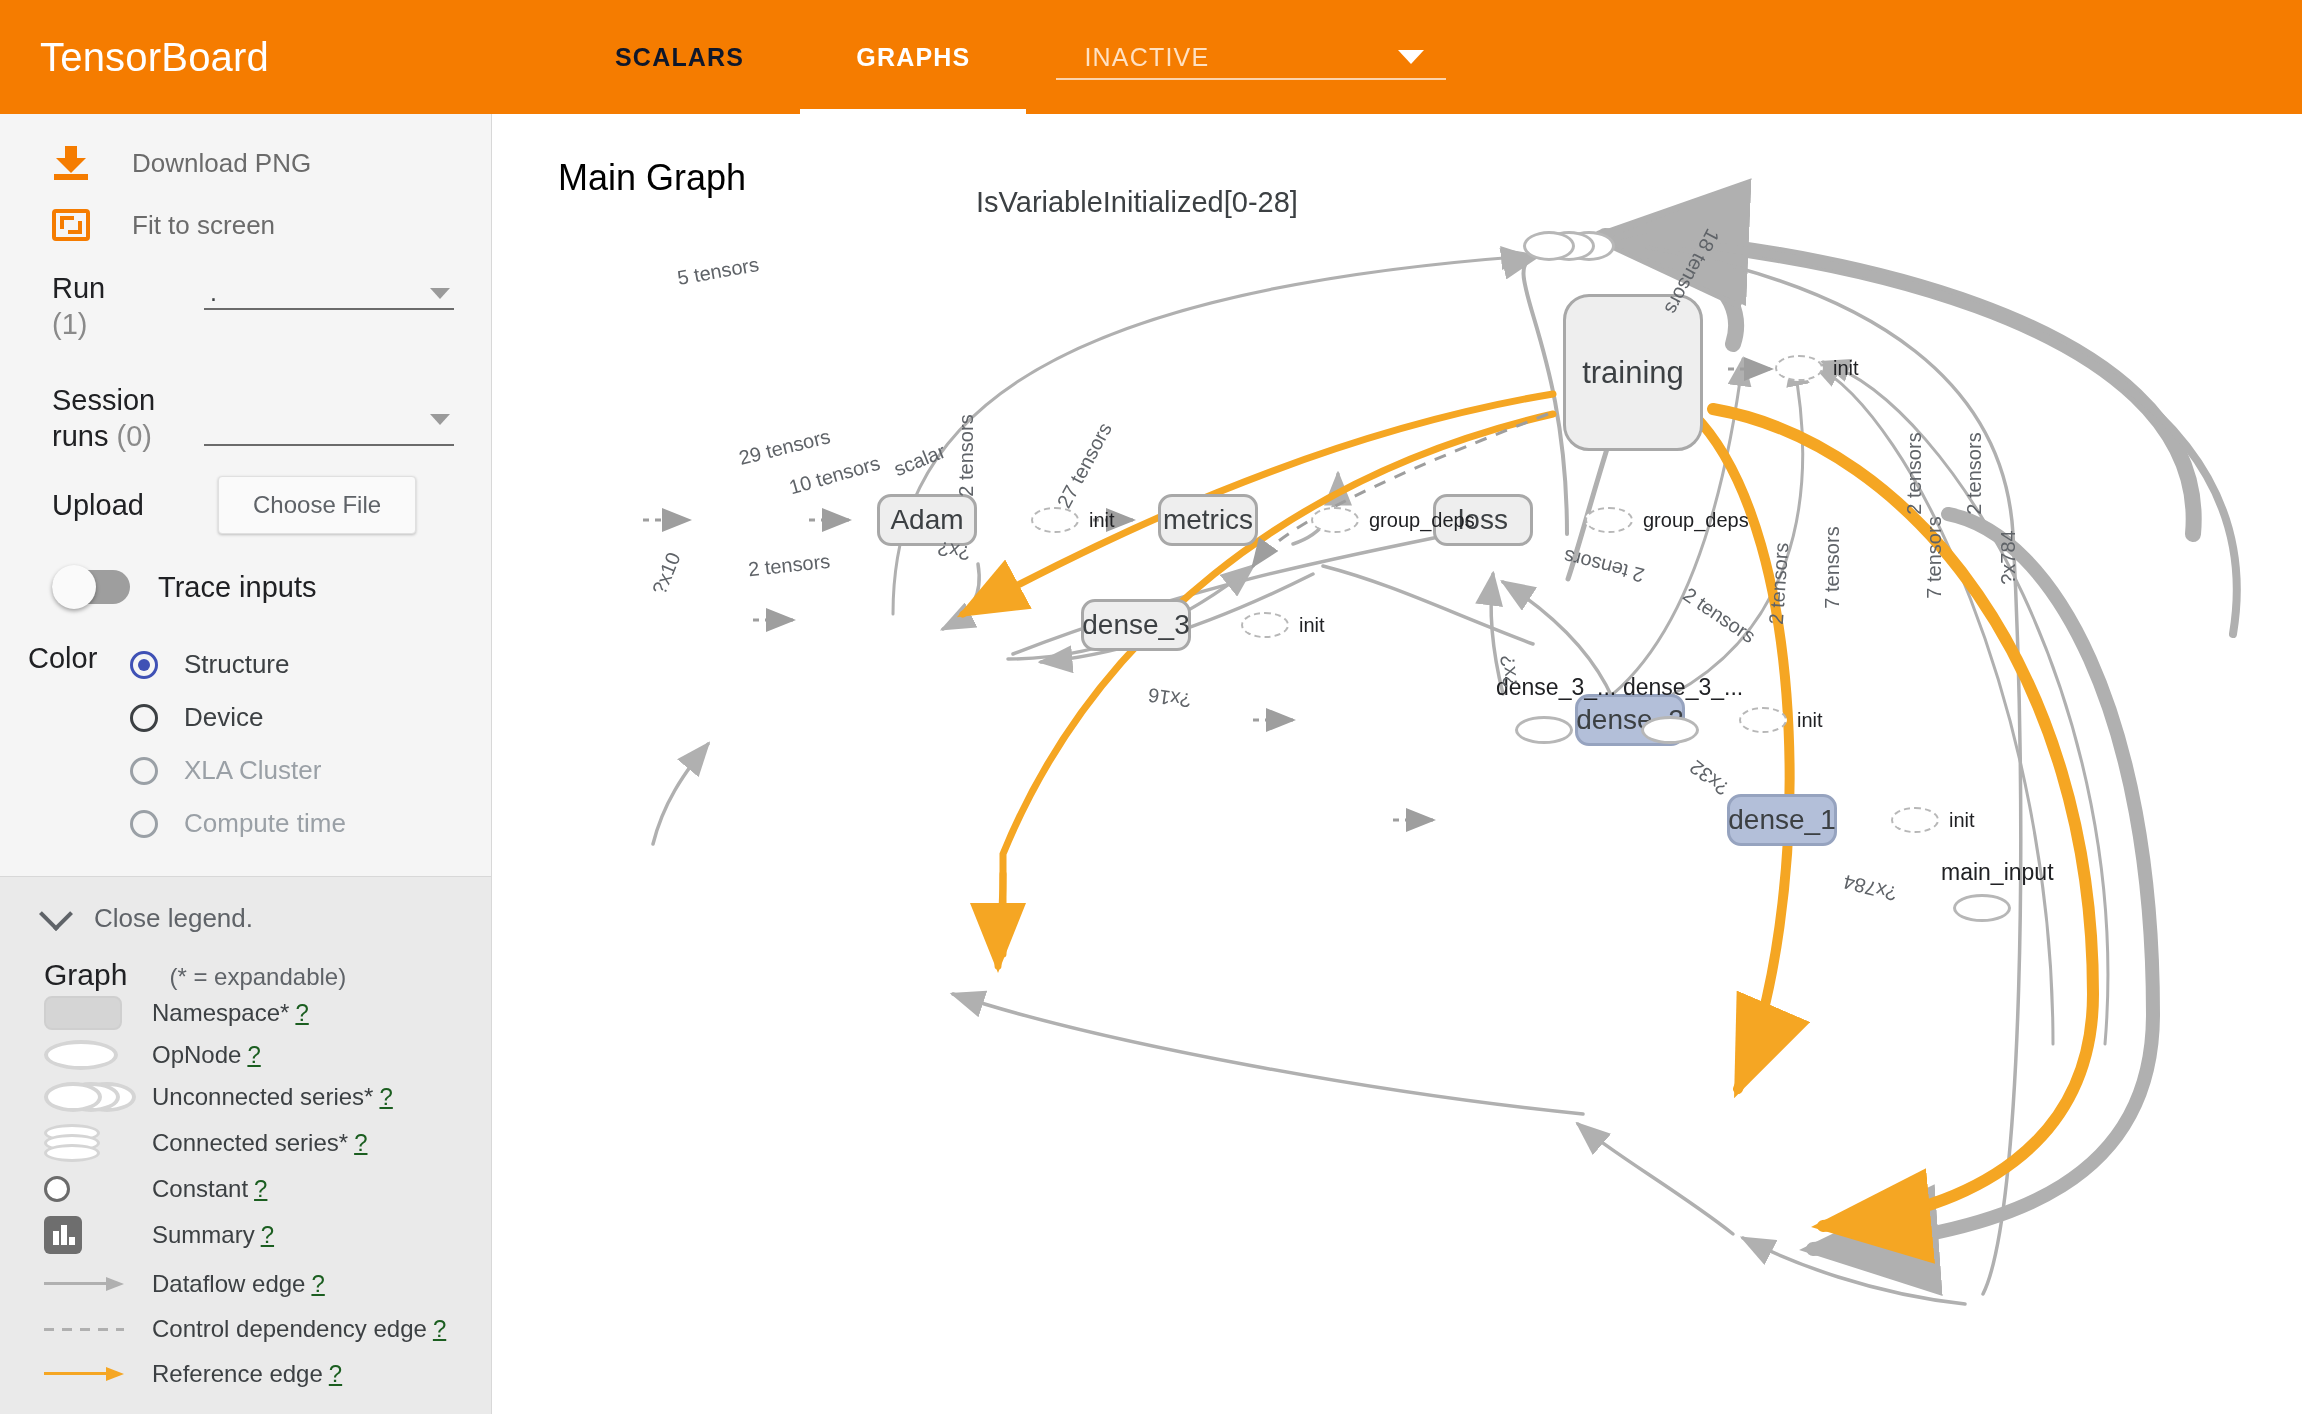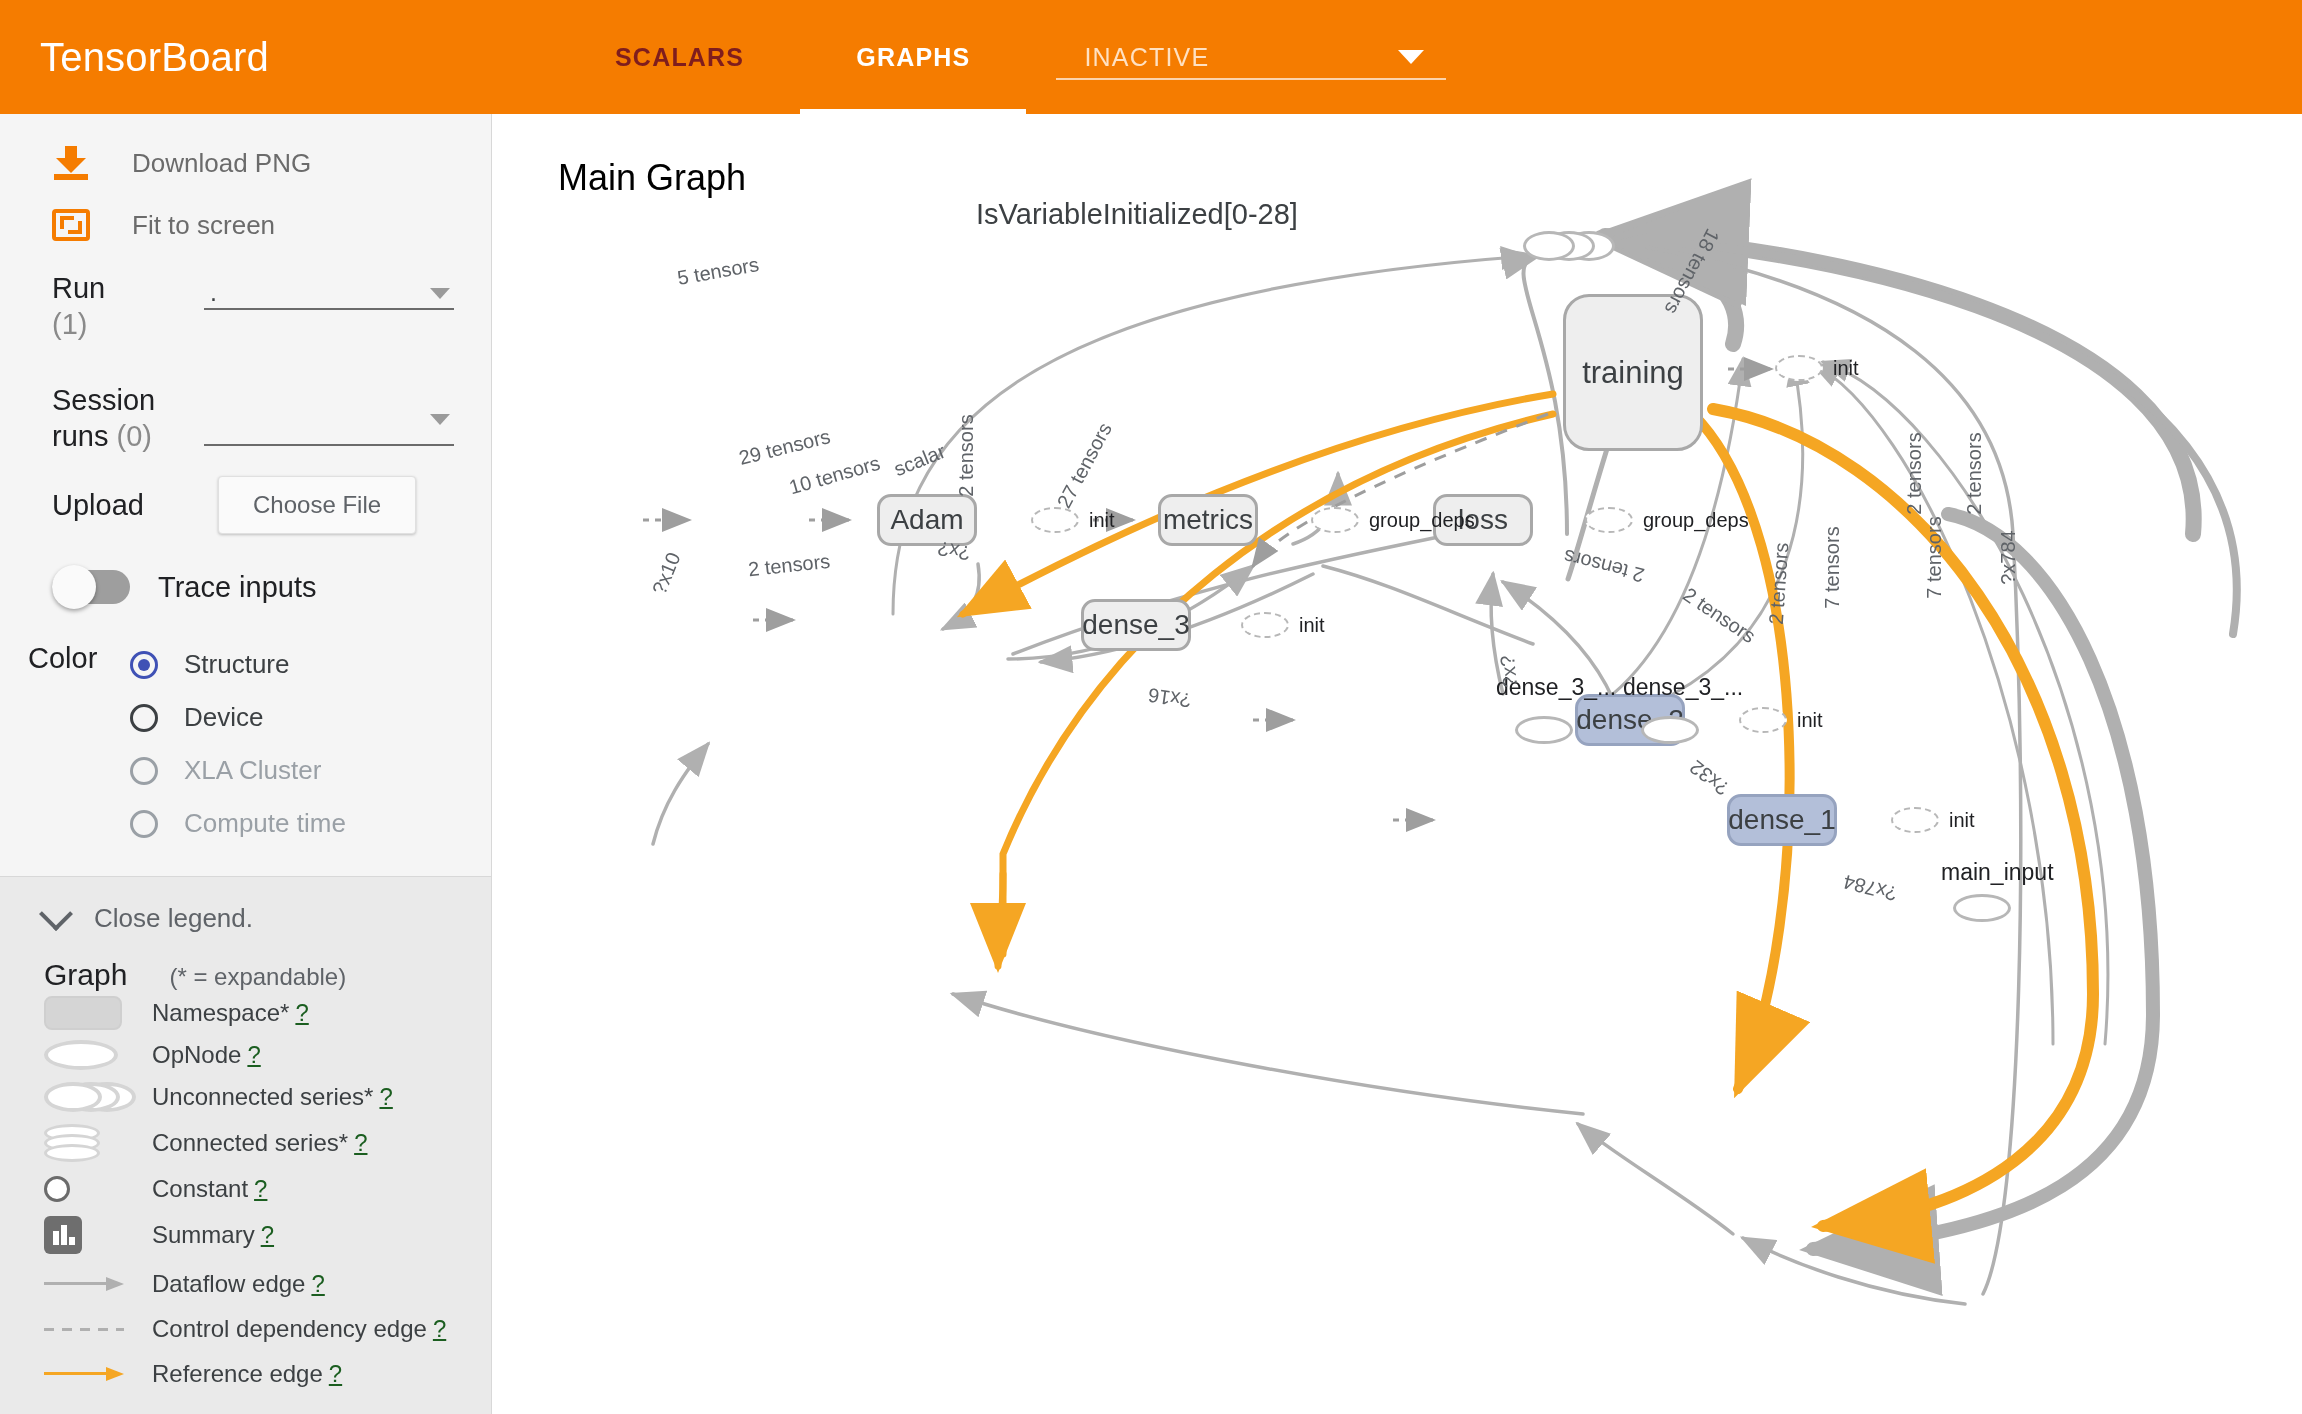--- a/index.html
+++ b/index.html
@@ -17,21 +17,21 @@
     display:flex;align-items:stretch;
   }
   .brand{
     color:#ffffff;font-size:40px;font-weight:400;
     padding-left:40px;display:flex;align-items:center;
     letter-spacing:0.2px;white-space:nowrap;
   }
   .tabs{display:flex;align-items:stretch;margin-left:290px;}
   .tab{
     display:flex;align-items:center;justify-content:center;
-    color:#7f1d1d;font-size:25px;font-weight:700;letter-spacing:1.2px;
+    color:#0f172a;font-size:25px;font-weight:700;letter-spacing:1.2px;
     padding:0 56px;position:relative;cursor:pointer;
     box-sizing:border-box;
   }
   .tab.active{color:#ffffff;}
   .tab.active::after{
     content:"";position:absolute;left:0;right:0;bottom:0;height:5px;background:#fff;
   }
   .inactive-drop{
     display:flex;align-items:center;margin-left:30px;position:relative;
     padding:0 30px 0 28px;cursor:pointer;min-width:340px;
@@ -455,21 +455,21 @@
       <path d="M1235,255 L1278,255" marker-end="url(#ahd)"></path>
       <path d="M150,406 L196,406" marker-end="url(#ahd)"></path>
       <path d="M316,406 L356,406" marker-end="url(#ahd)"></path>
       <path d="M600,406 L640,406" marker-end="url(#ahd)"></path>
       <path d="M260,506 L300,506" marker-end="url(#ahd)"></path>
       <path d="M760,606 L800,606" marker-end="url(#ahd)"></path>
       <path d="M900,706 L940,706" marker-end="url(#ahd)"></path>
     </g>
   </svg>
 
-  <div class="gtitle" style="left:483px;top:84px;">IsVariableInitialized[0-28]</div>
+  <div class="gtitle" style="left:483px;top:72px;">IsVariableInitialized[0-28]</div>
   <div class="series-node" style="left:1030px;top:117px;width:96px;height:30px;">
     <i style="left:40px;"></i>
       <i style="left:20px;"></i>
       <i style="left:0;"></i>
   </div>
 
   <div class="gnode ns-node big" style="left:1070px;top:180px;width:140px;height:157px;">training</div>
 
   <div class="gnode ns-node" style="left:384px;top:380px;width:100px;height:52px;font-size:28px;">Adam</div>
 

